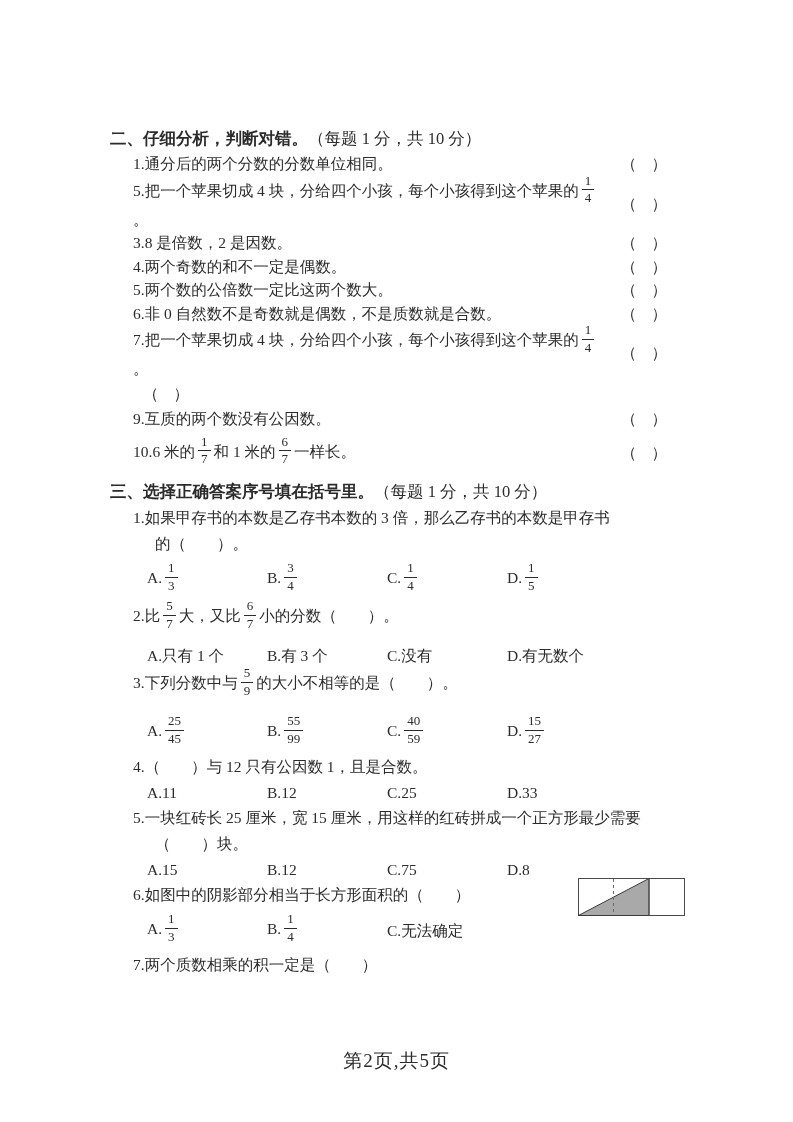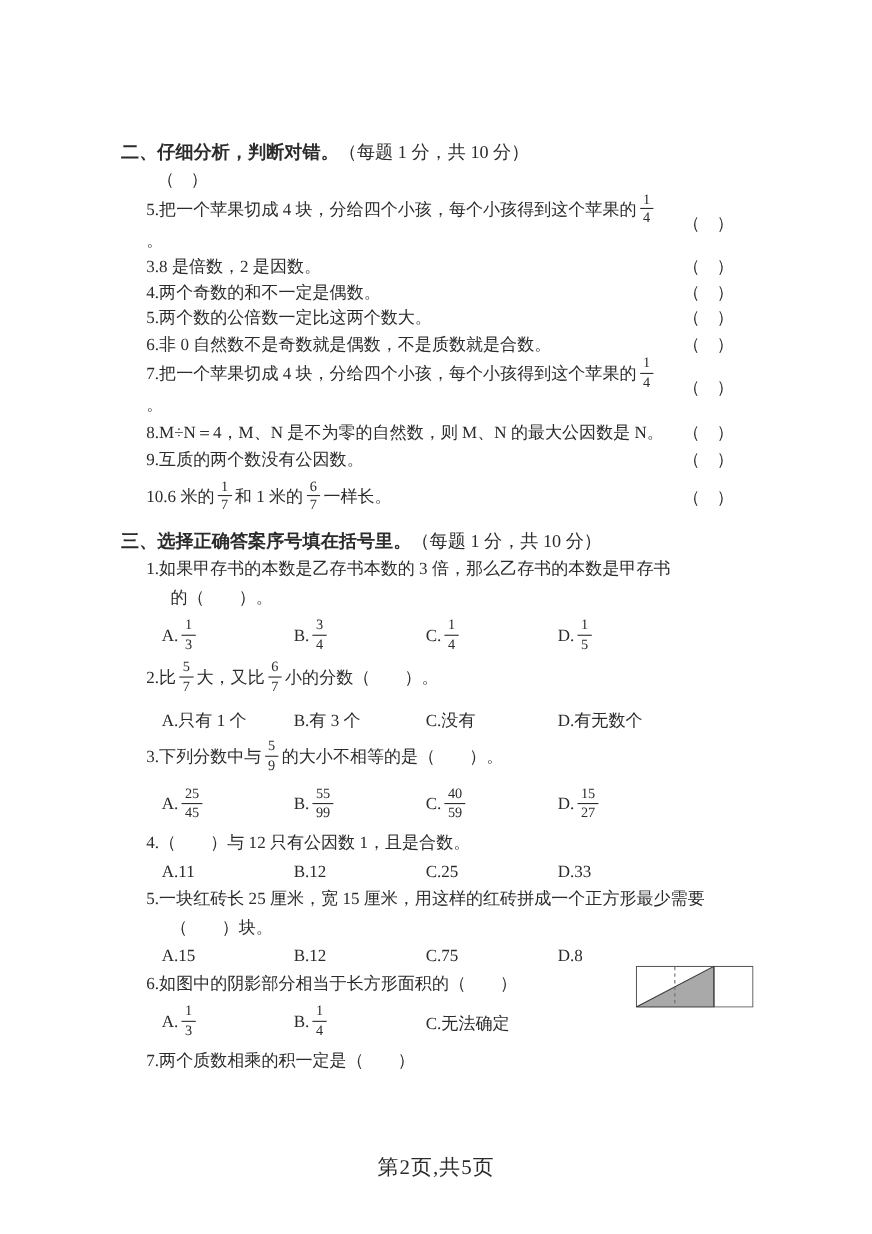--- a/index.html
+++ b/index.html
@@ -99,20 +99,21 @@
 
 <div class="page">
 
   <div class="sec-head">
     <span class="t">二、仔细分析，判断对错。</span><span class="n">（每题 1 分，共 10 分）</span>
   </div>
 
   <div class="q">
 
     <div class="tf-row">
+      <span class="tf-txt">1.通分后的两个分数的分数单位相同。</span>
       <span class="parens">
           <span>（</span>
           <span>）</span>
         </span>
     </div>
 
     <div class="tf-row tall">
       <span class="tf-txt"><span>5.把一个苹果切成 4 块，分给四个小孩，每个小孩得到这个苹果的</span><span class="frac"><span class="fn">1</span><span class="fd">4</span></span><span>。</span></span>
       <span class="parens">
           <span>（</span>
@@ -154,21 +155,20 @@
 
     <div class="tf-row tall">
       <span class="tf-txt"><span>7.把一个苹果切成 4 块，分给四个小孩，每个小孩得到这个苹果的</span><span class="frac"><span class="fn">1</span><span class="fd">4</span></span><span>。</span></span>
       <span class="parens">
           <span>（</span>
           <span>）</span>
         </span>
     </div>
 
     <div class="tf-row" style="min-height:26px">
-      <span class="tf-txt">8.M÷N＝4，M、N 是不为零的自然数，则 M、N 的最大公因数是 N。</span>
       <span class="parens">
           <span>（</span>
           <span>）</span>
         </span>
     </div>
 
     <div class="tf-row">
       <span class="tf-txt">9.互质的两个数没有公因数。</span>
       <span class="parens">
           <span>（</span>
@@ -204,21 +204,21 @@
   <div class="q qblock" style="min-height:42px;display:flex;">
     <span><span>2.比</span><span class="frac"><span class="fn">5</span><span class="fd">7</span></span><span>大，又比</span><span class="frac"><span class="fn">6</span><span class="fd">7</span></span><span>小的分数（　　）。</span></span>
   </div>
   <div class="opts">
     <span class="opt">A.只有 1 个</span>
     <span class="opt">B.有 3 个</span>
     <span class="opt">C.没有</span>
     <span class="opt">D.有无数个</span>
   </div>
 
-  <div class="q qblock" style="min-height:42px;display:flex;align-items:center">
+  <div class="q qblock" style="min-height:42px;display:flex;">
     <span><span>3.下列分数中与</span><span class="frac"><span class="fn">5</span><span class="fd">9</span></span><span>的大小不相等的是（　　）。</span></span>
   </div>
   <div class="opts tall">
     <span class="opt"><span>A.</span><span class="frac"><span class="fn">25</span><span class="fd">45</span></span></span>
     <span class="opt"><span>B.</span><span class="frac"><span class="fn">55</span><span class="fd">99</span></span></span>
     <span class="opt"><span>C.</span><span class="frac"><span class="fn">40</span><span class="fd">59</span></span></span>
     <span class="opt"><span>D.</span><span class="frac"><span class="fn">15</span><span class="fd">27</span></span></span>
   </div>
 
   <div class="q qblock">

